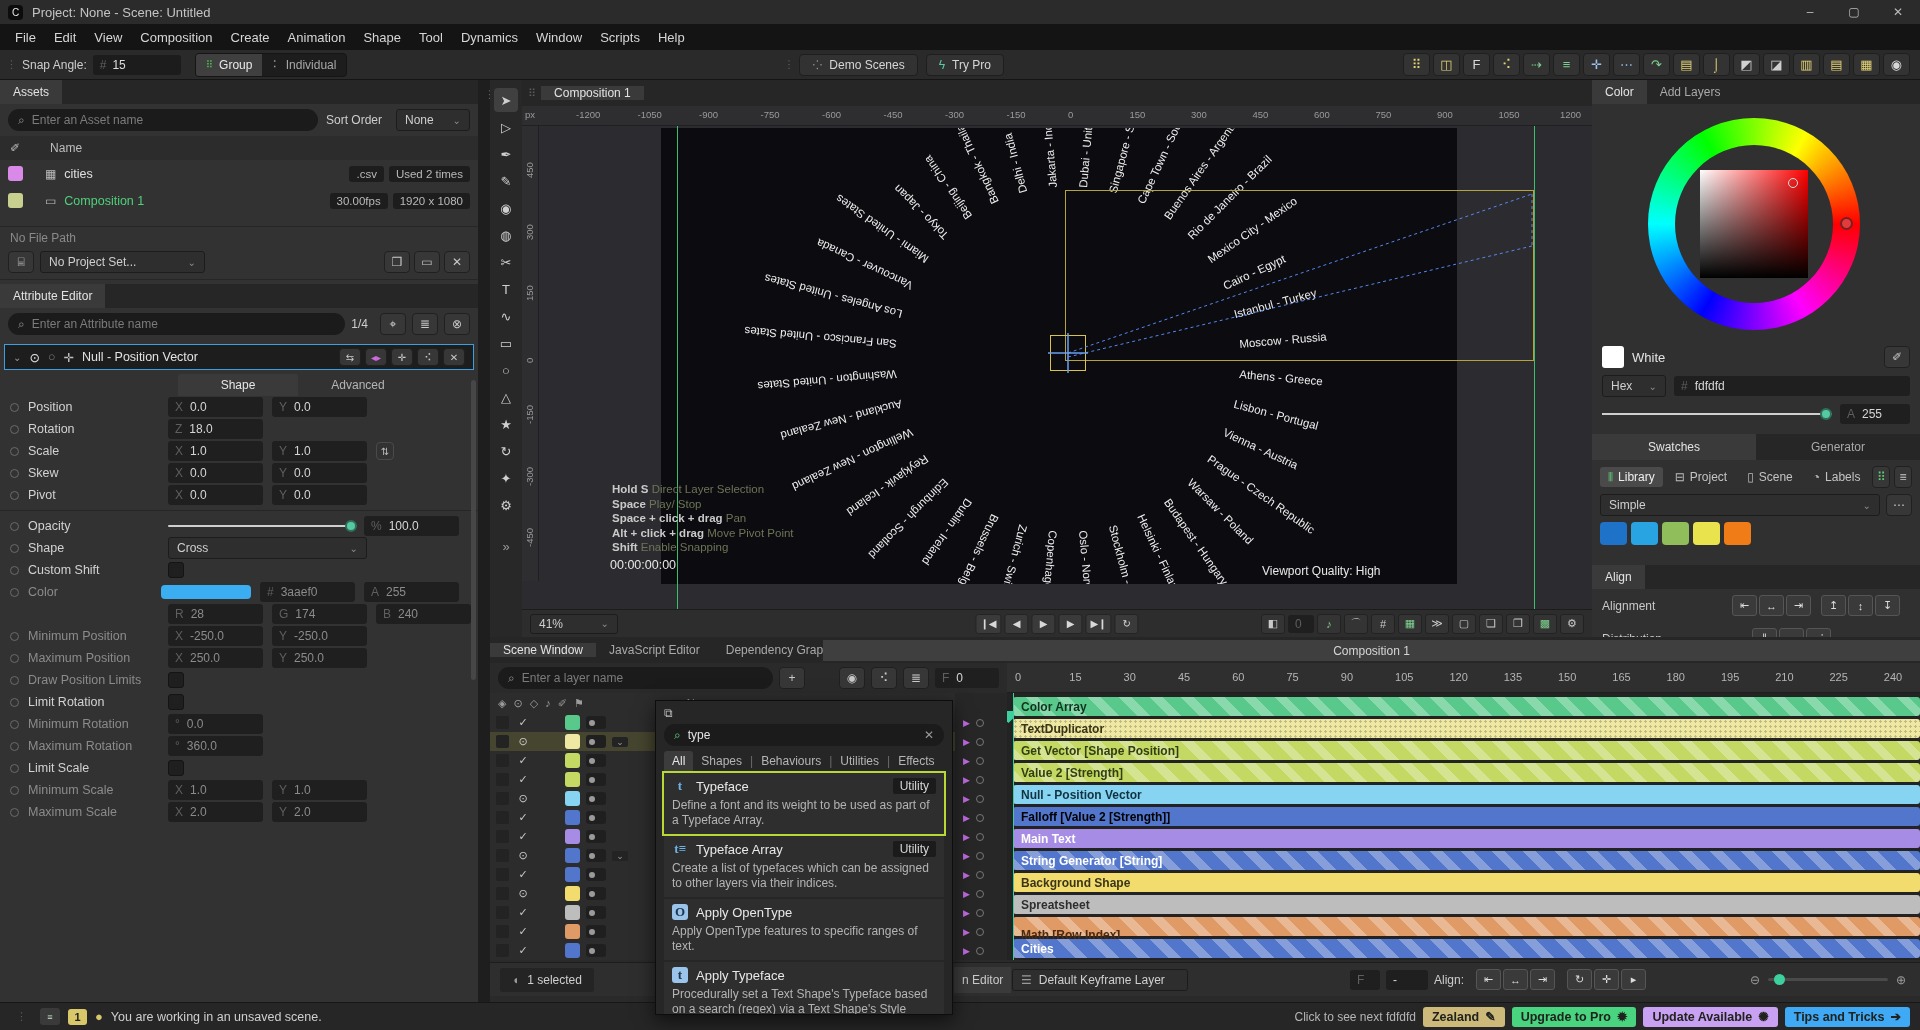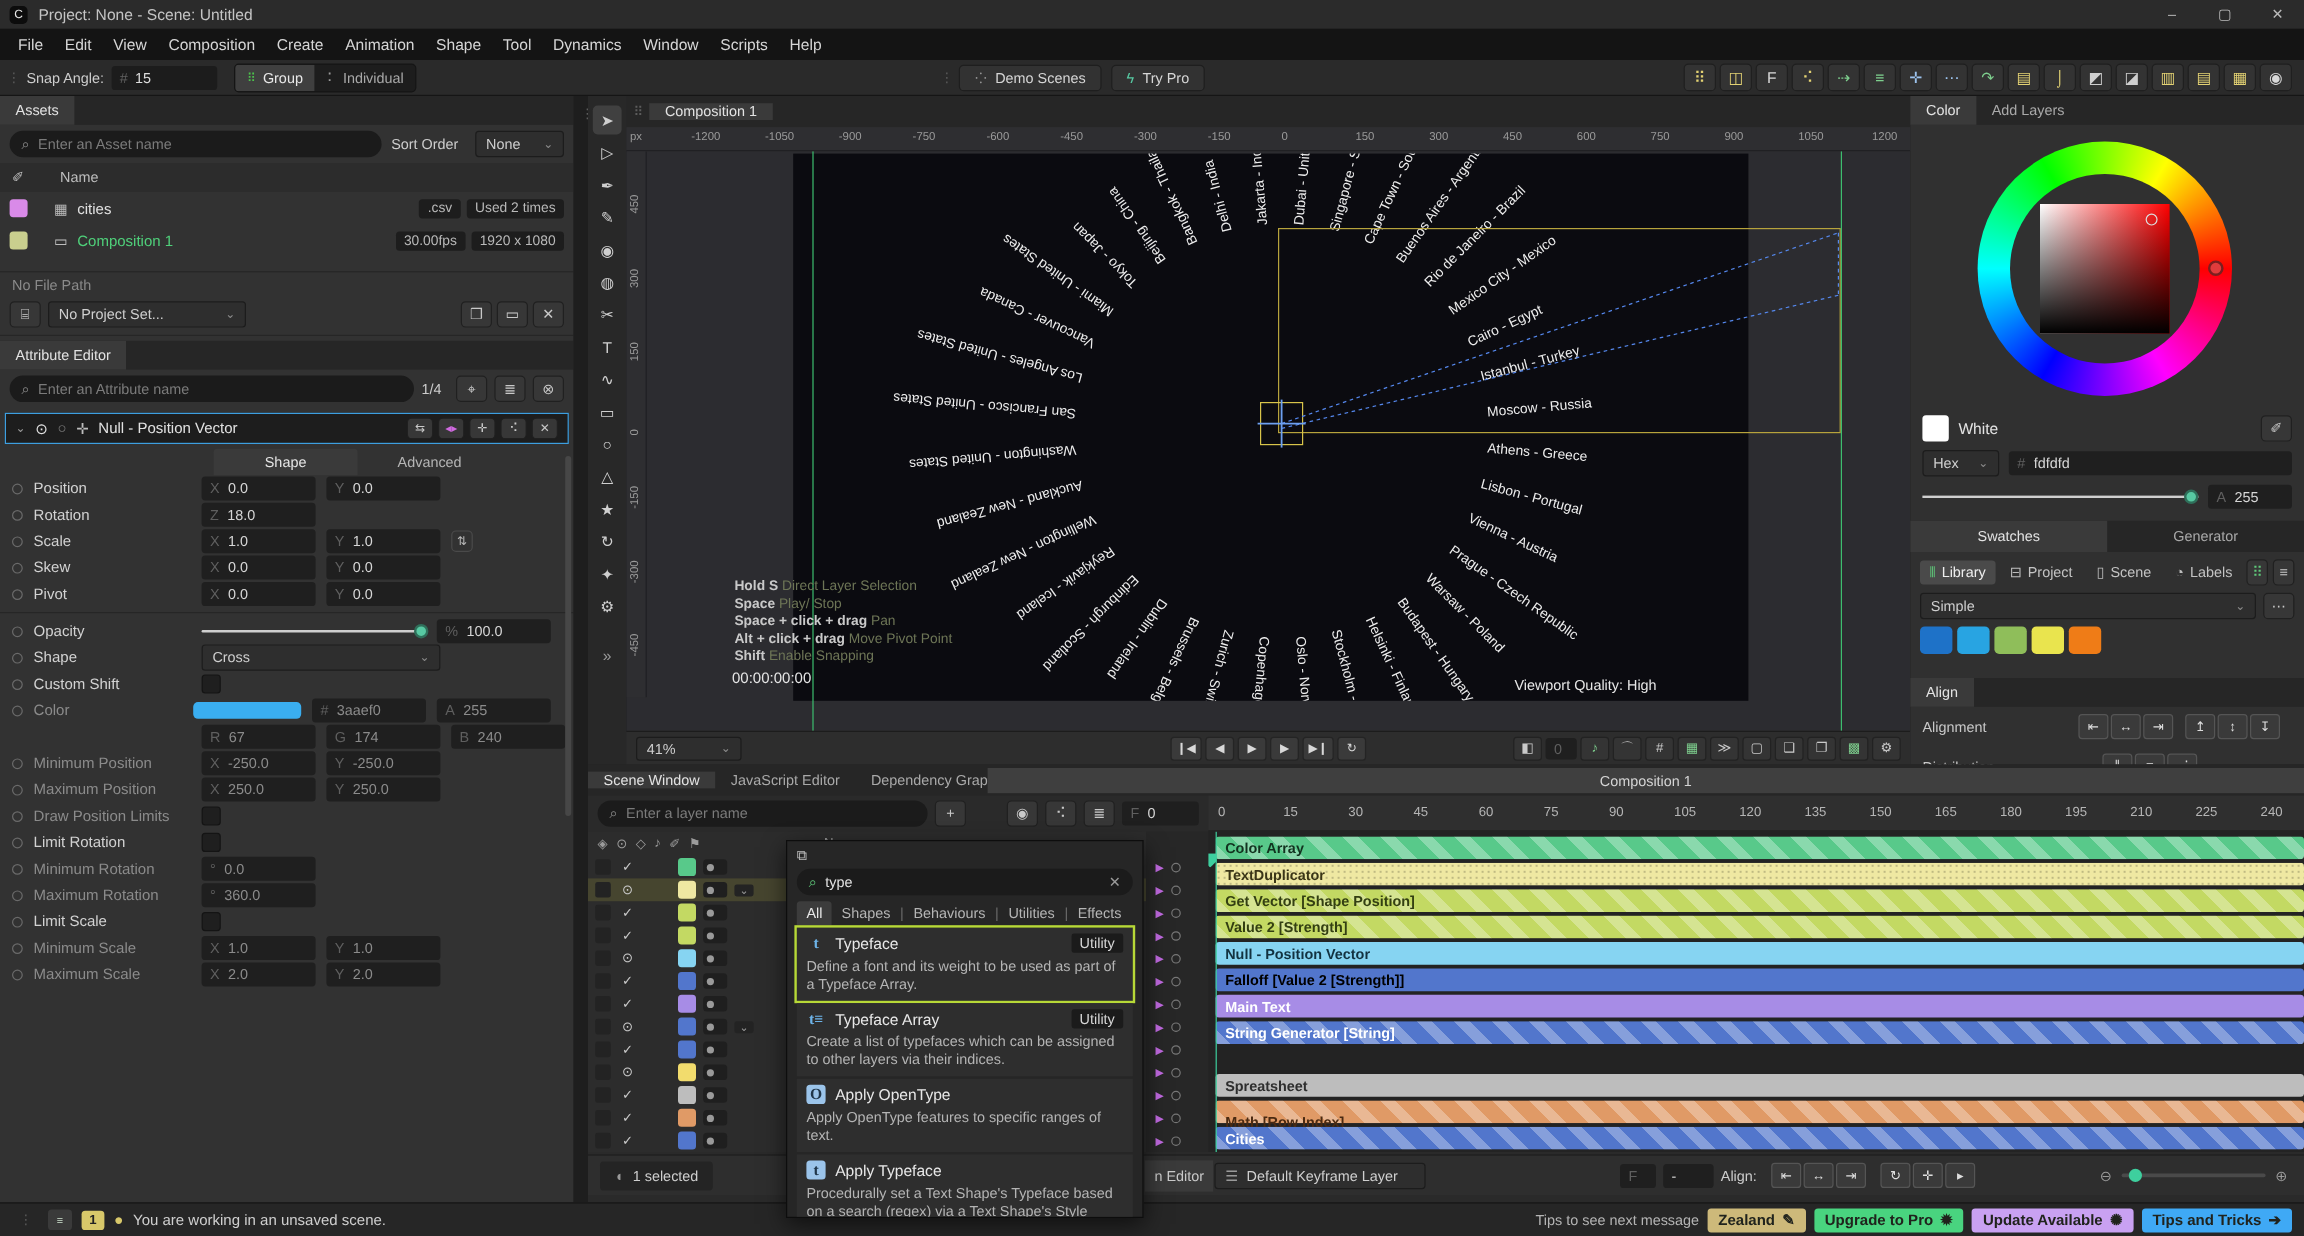--- a/index.html
+++ b/index.html
@@ -493,21 +493,21 @@
           </div>
           <div class="field">
             <span class="pfx">A</span>
             <span class="val">255</span>
           </div>
         </div>
         <div class="attr-row dim">
           <span style="width: 158px; flex: 0 0 auto;"></span>
           <div class="field">
             <span class="pfx">R</span>
-            <span class="val">67</span>
+            <span class="val">28</span>
           </div>
           <div class="field">
             <span class="pfx">G</span>
             <span class="val">174</span>
           </div>
           <div class="field">
             <span class="pfx">B</span>
             <span class="val">240</span>
           </div>
         </div>
@@ -1087,20 +1087,23 @@
           </div>
           <div class="trackrow" style="top: 114px; background-color: rgb(82, 118, 204);">
             <span style="color: #000000;">Falloff [Value 2 [Strength]]</span>
           </div>
           <div class="trackrow" style="top: 136px; background-color: rgb(167, 140, 230);">
             <span style="color: rgb(255, 255, 255);">Main Text</span>
           </div>
           <div class="trackrow striped" style="top: 158px; background-color: rgb(82, 118, 204);">
             <span style="color: rgb(255, 255, 255);">String Generator [String]</span>
           </div>
+          <div class="trackrow" style="top: 180px; background-color: rgb(242, 220, 109);">
+            <span style="color: rgb(58, 53, 23);">Background Shape</span>
+          </div>
           <div class="trackrow" style="top: 202px; background-color: rgb(189, 189, 189);">
             <span style="color: rgb(46, 46, 46);">Spreatsheet</span>
           </div>
           <div class="trackrow striped" style="top: 224px; background-color: rgb(224, 154, 102);">
             <span style="color: rgb(74, 42, 18); margin-top: 16px;">Math [Row Index]</span>
           </div>
           <div class="trackrow striped" style="top: 246px; background-color: rgb(82, 118, 204);">
             <span style="color: rgb(255, 255, 255);">Cities</span>
           </div>
         </div>
@@ -1195,21 +1198,21 @@
       </div>
   </div>
 
   <div id="statusbar">
     <span class="grip">⋮</span>
     <div class="msg-chip">≡</div>
     <div id="msg-count">1</div>
     <span id="msg-dot">●</span>
     <span style="color:#cfcfcf;font-size:12.5px">You are working in an unsaved scene.</span>
     <div id="status-right">
-      <span style="color:#b5b5b5">Tips to see next message</span>
+      <span style="color:#b5b5b5">Click to see next fdfdfd</span>
       <div id="status-badges" style="display:flex;gap:7px">
           <div class="sbadge" style="background: rgb(205, 185, 122);">
             <span>Zealand</span>
             <span>✎</span>
           </div>
           <div class="sbadge" style="background: rgb(73, 212, 127);">
             <span>Upgrade to Pro</span>
             <span>✹</span>
           </div>
           <div class="sbadge" style="background: rgb(201, 161, 242);">

